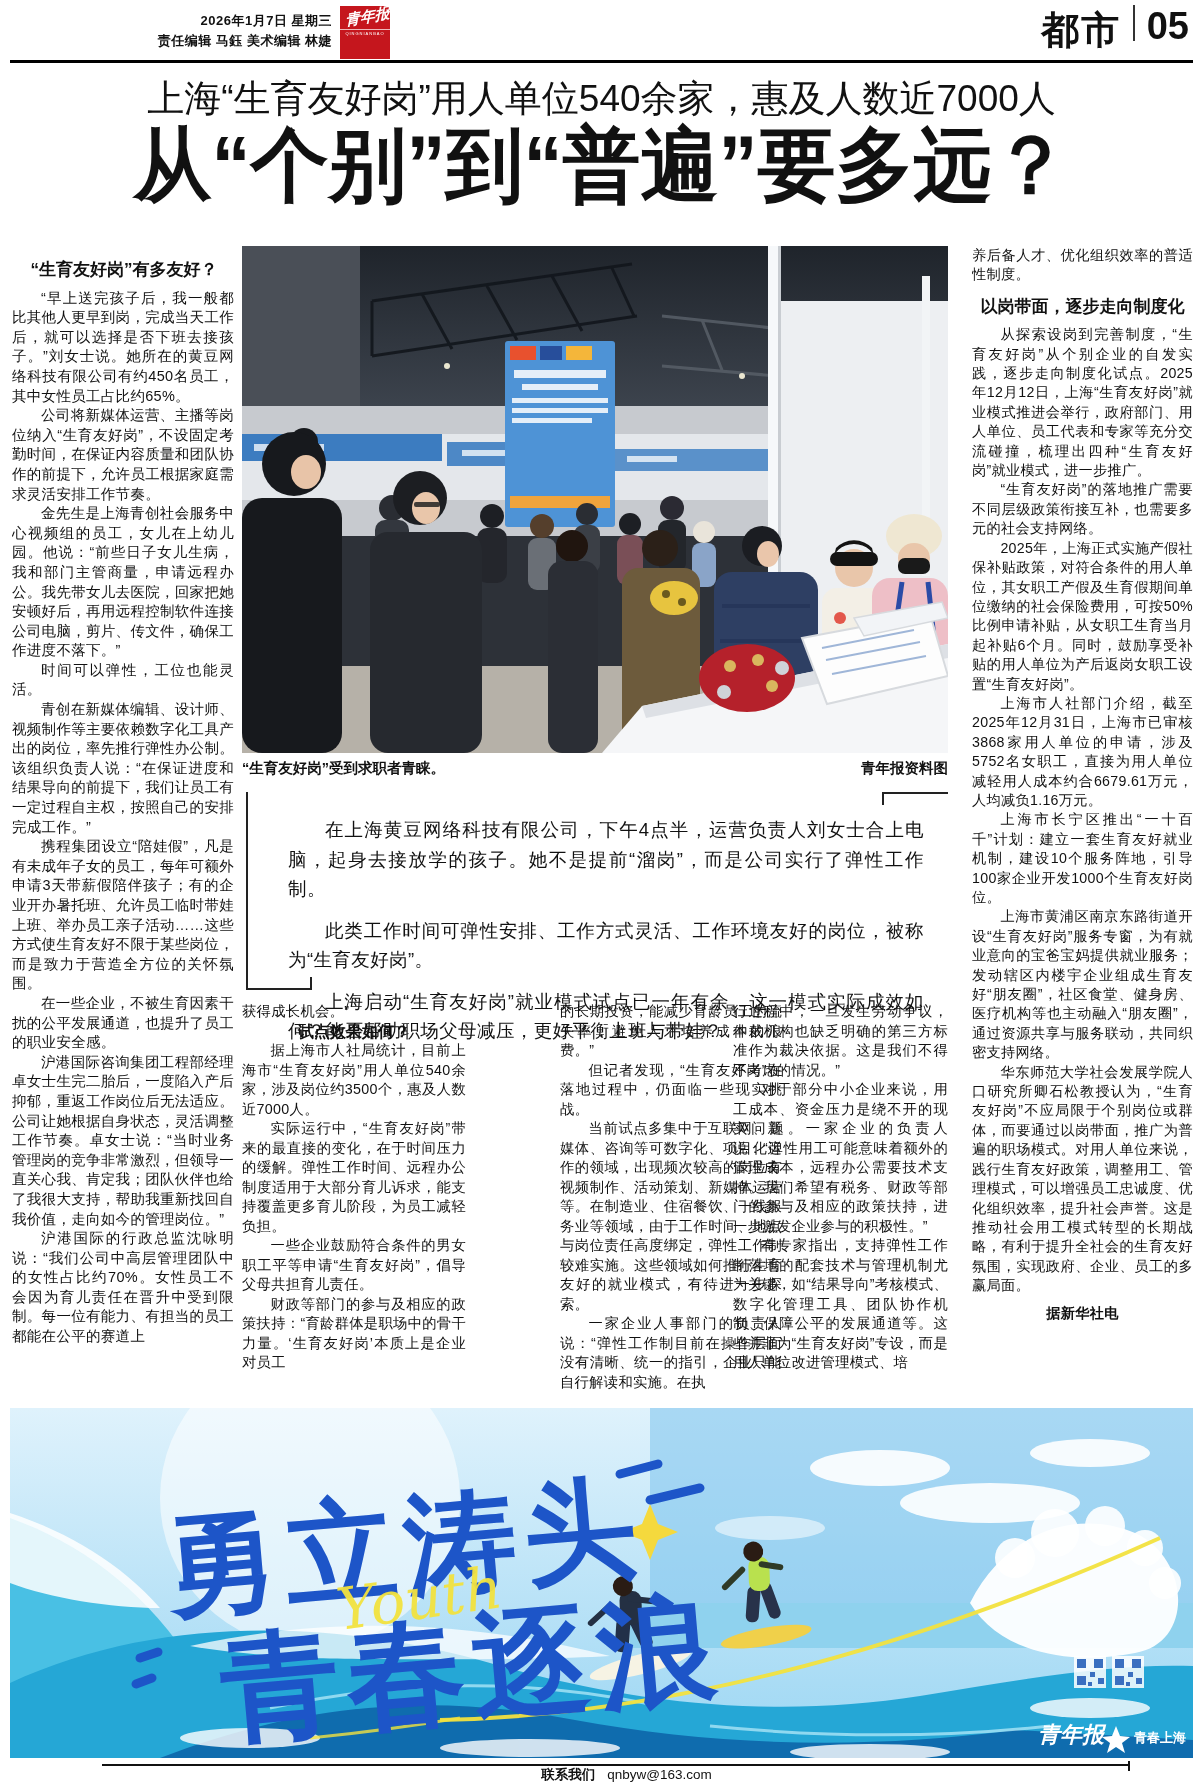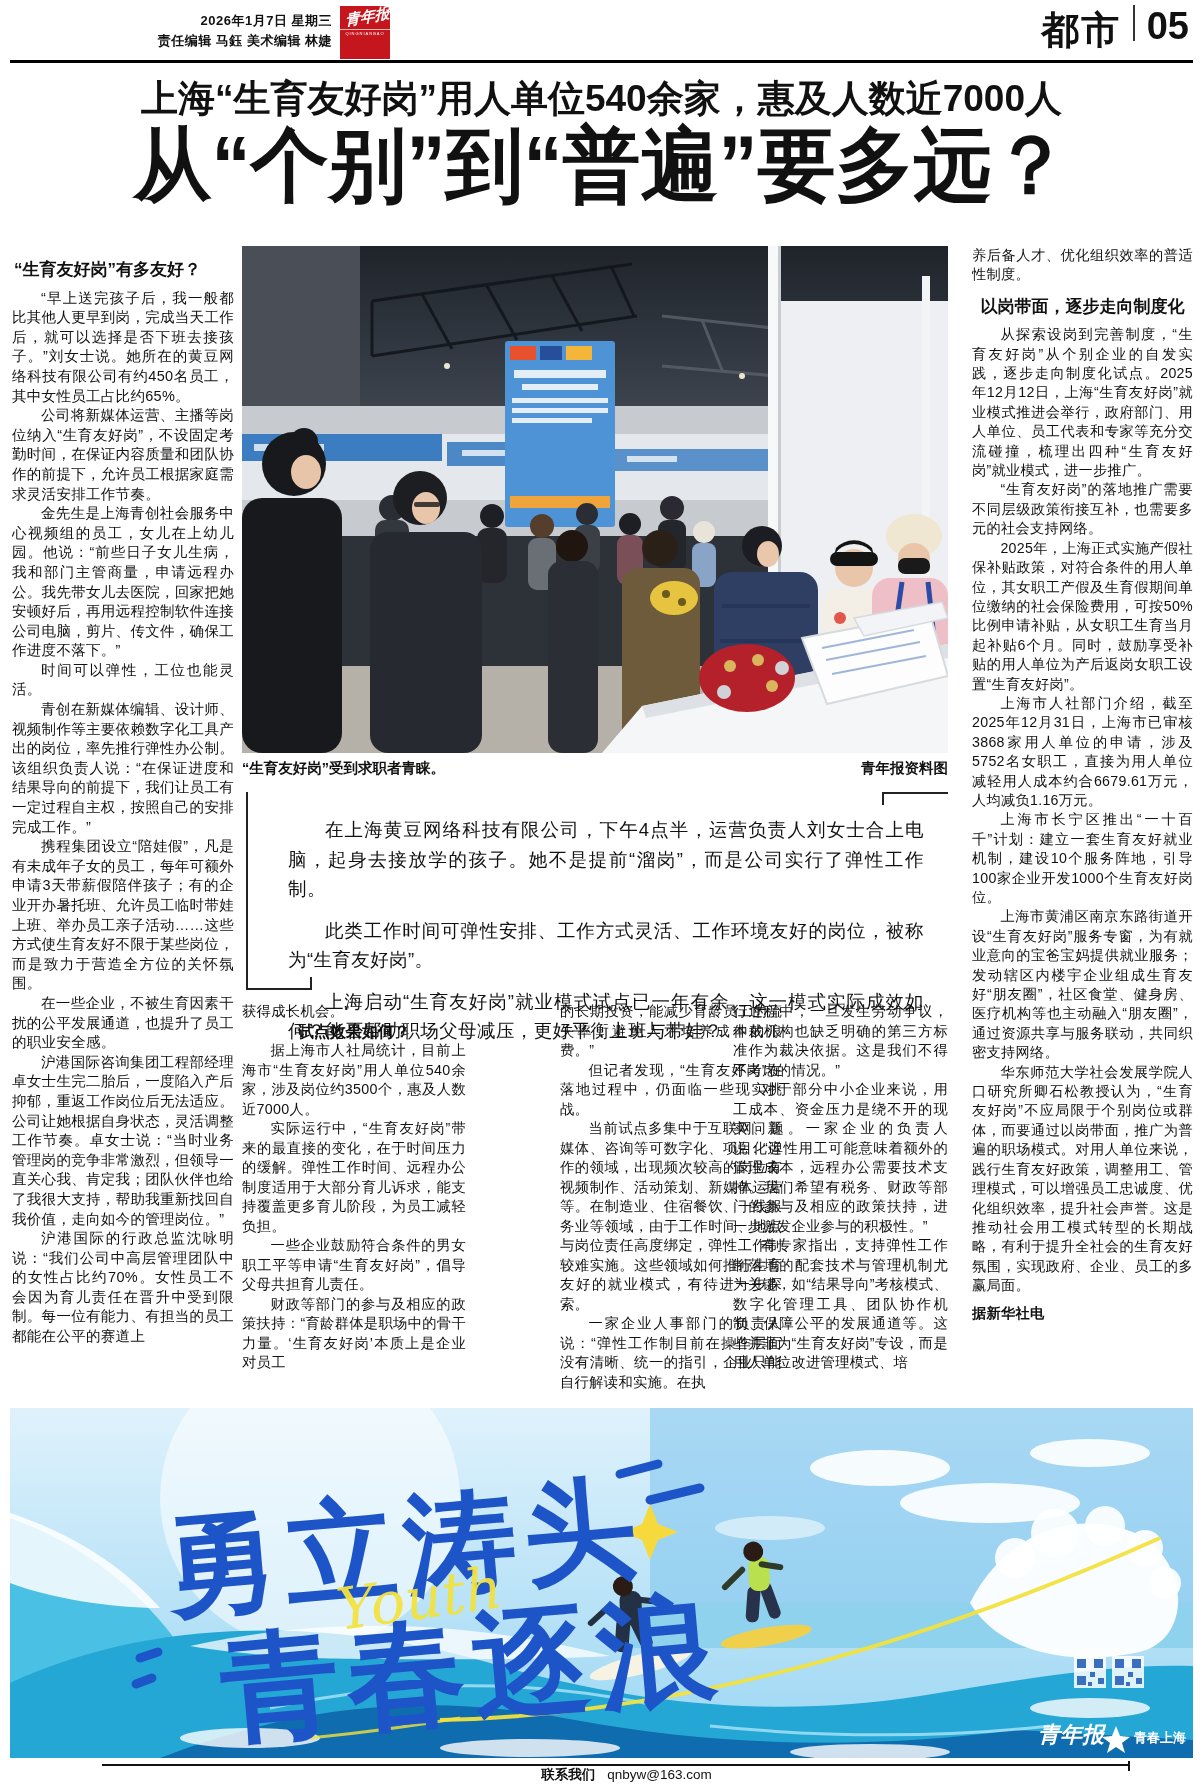--- a/index.html
+++ b/index.html
@@ -16,42 +16,42 @@
   .masthead .msub { margin-top:5px; border-top:1px solid rgba(255,255,255,.7);
                     font-size:4px; text-align:center; letter-spacing:1px; padding-top:1px; }
   .hdr-right { position:absolute; top:5px; right:14px; display:flex; gap:12px; }
   .hdr-section { font-size:38px; font-weight:700; letter-spacing:2px; }
   .hdr-div { width:1.5px; height:36px; background:#333; }
   .hdr-page { font-size:38px; font-weight:700; }
   .hdr-rule { position:absolute; top:60px; left:10px; width:1183px; border-top:3px solid #000; }
 
   
   .kicker { position:absolute; top:74px; left:0; width:100%; text-align:center;
-            font-size:37px; font-weight:700; letter-spacing:0; white-space:nowrap; }
+            font-size:37px; font-weight:400; letter-spacing:0; white-space:nowrap; }
   .main-title { position:absolute; top:112px; left:0; width:100%; text-align:center;
                 font-size:78px; font-weight:900; letter-spacing:0; white-space:nowrap;
                 transform:scaleY(1.04); transform-origin:top center; }
 
   
   .col { position:absolute; text-align:justify; }
   .col p { margin:0; }
   p.ind { text-indent:2em; }
   .left-col { left:12px; top:256px; width:222px; height:1146px; font-size:14.5px;
               line-height:19.6px; letter-spacing:.3px; overflow:hidden; }
-  .left-col h3 { font-size:17px; font-weight:700; margin:4px 0 9px 2px; letter-spacing:0; text-align:left; }
+  .left-col h3 { font-size:17px; font-weight:700; margin:4px 0 9px 2px; letter-spacing:0; text-align:center; }
   .sub-col { top:1002px; height:400px; font-size:14.3px; line-height:19.5px;
              letter-spacing:.3px; overflow:hidden; }
   #colA { left:242px; width:224px; }
   #colB { left:512px; width:222px;margin-left:48px; }
   #colC { left:733px; width:215px; }
   .col-heading { text-align:center; font-size:16px; font-weight:700; margin:7px 0 7px; letter-spacing:0; }
   .right-col { left:972px; top:246px; width:221px; height:1155px; font-size:14.2px;
                line-height:19.4px; letter-spacing:.3px; overflow:hidden; }
   .right-col .col-heading { font-size:17px; margin:12px 0 9px; }
-  .byline { text-align:left; font-weight:700; margin-top:8px !important; }
+  .byline { text-align:center; font-weight:700; margin-top:8px !important; }
 
   
   .photo { position:absolute; left:242px; top:246px; width:706px; height:507px; background:#2d3138; }
   .caption { position:absolute; left:242px; top:759px; width:706px; display:flex;
              justify-content:space-between; font-size:14.5px; font-weight:700; }
   .intro-box { position:absolute; left:246px; top:792px; width:702px; height:198px; }
   .ib-left { position:absolute; left:0; top:0; width:2px; height:198px; background:#222; }
   .ib-tr { position:absolute; right:0; top:0; width:66px; height:2px; background:#222; }
   .ib-tr::before { content:''; position:absolute; left:0; top:0; width:2px; height:13px; background:#222; }
   .ib-bl { position:absolute; left:0; bottom:0; width:66px; height:2px; background:#222; }

